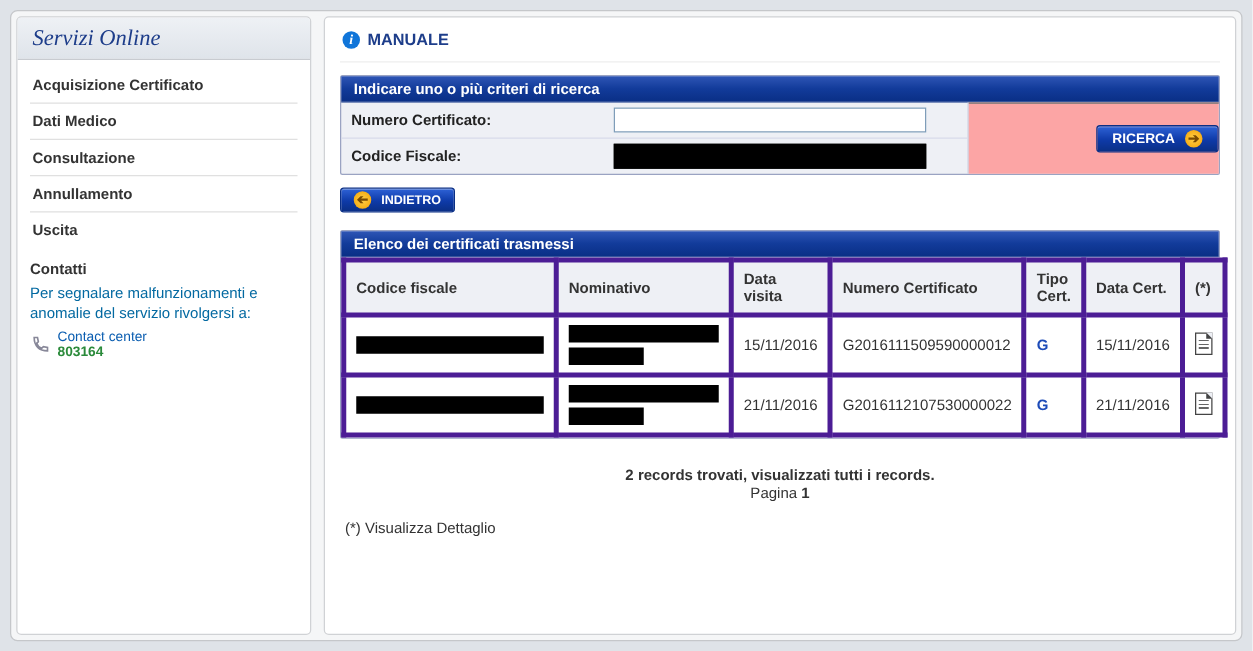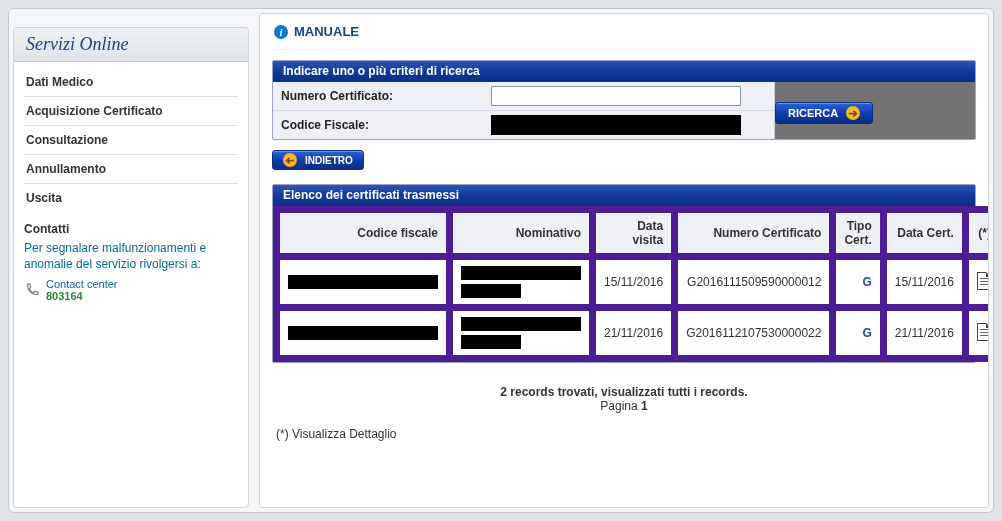--- a/index.html
+++ b/index.html
@@ -22,21 +22,20 @@
     height: 505px;
   }
   .sidebar {
     width: 236px;
     background: #fff;
     border: 1px solid #d0d2d5;
     border-radius: 4px;
     display: flex;
     flex-direction: column;
     overflow: hidden;
-    margin-top: 14px;
   }
   .sidebar-header {
     background: linear-gradient(#eef1f5, #dfe4ea);
     color: #1d3d8a;
     font-style: italic;
     font-family: Georgia, 'Times New Roman', serif;
     font-size: 18px;
     padding: 6px 12px;
     border-bottom: 1px solid #c8cbd0;
   }
@@ -124,23 +123,23 @@
   }
   .field-row:first-child { border-top:none;}
   .field-label { width: 210px; font-weight:bold; color:#222; }
   .field-input {
     width: 250px; height:20px;
     border:1px solid #7f9db9; background:#fff;
   }
   .redacted { background:#000 !important; border:1px solid #000; }
   .search-action {
     width: 200px;
-    display:flex; align-items:center; justify-content:flex-start;
-    background: #737373;
-    border-top:5px solid #737373;
+    display:flex; align-items:center; justify-content:flex-end;
+    background: #fca5a5;
+    border-top:1px solid #737373;
   }
   .btn {
     display:inline-flex; align-items:center; gap:8px;
     background: linear-gradient(#2e62d6, #0e3aa8 55%, #0a2f86);
     color:#fff; border:1px solid #0a2f86;
     border-radius:3px;
     font-size:11px; font-weight:bold;
     padding: 3px 12px;
     cursor:pointer;
     box-shadow: 0 1px 0 rgba(255,255,255,.3) inset;
@@ -151,23 +150,23 @@
     display:inline-flex;align-items:center;justify-content:center;
     color:#7a4a00;font-size:11px;line-height:1;
   }
   .btn.small { padding:2px 10px; font-size:10px;}
   .back-wrap { margin: 6px 0 14px 0;}
   table.results {
     width:100%; border-collapse: collapse;
     background:#fff;
   }
   table.results th, table.results td {
-    border:7px solid #4c1d95;
+    border:4px solid #4c1d95;
     padding: 6px 8px;
-    text-align:right;
+    text-align:left;
     font-size:12px;
     vertical-align: middle;
   }
   table.results th {
     background:#eef0f5; color:#333; font-weight:bold;
   }
   .black-bar {
     background:#000; height:14px; width:120px; display:block;
   }
   .black-bar.wide{ width:150px;}
@@ -193,22 +192,22 @@
   .legend { padding: 8px 4px;}
 </style>
 </head>
 <body>
 
 <div class="app">
 
   <aside class="sidebar">
     <div class="sidebar-header">Servizi Online</div>
     <nav class="menu">
+      <div class="menu-item">Acquisizione Certificato</div>
       <div class="menu-item">Dati Medico</div>
-      <div class="menu-item">Acquisizione Certificato</div>
       <div class="menu-item">Consultazione</div>
       <div class="menu-item">Annullamento</div>
       <div class="menu-item">Uscita</div>
     </nav>
     <div class="contacts">
       <div class="contacts-title">Contatti</div>
       <div class="contacts-text">Per segnalare malfunzionamenti e anomalie del servizio rivolgersi a:</div>
       <div class="contact-center">
         <span class="phone-icon">
           <svg viewBox="0 0 24 24" width="16" height="22" fill="none" stroke="currentColor" stroke-width="2">

